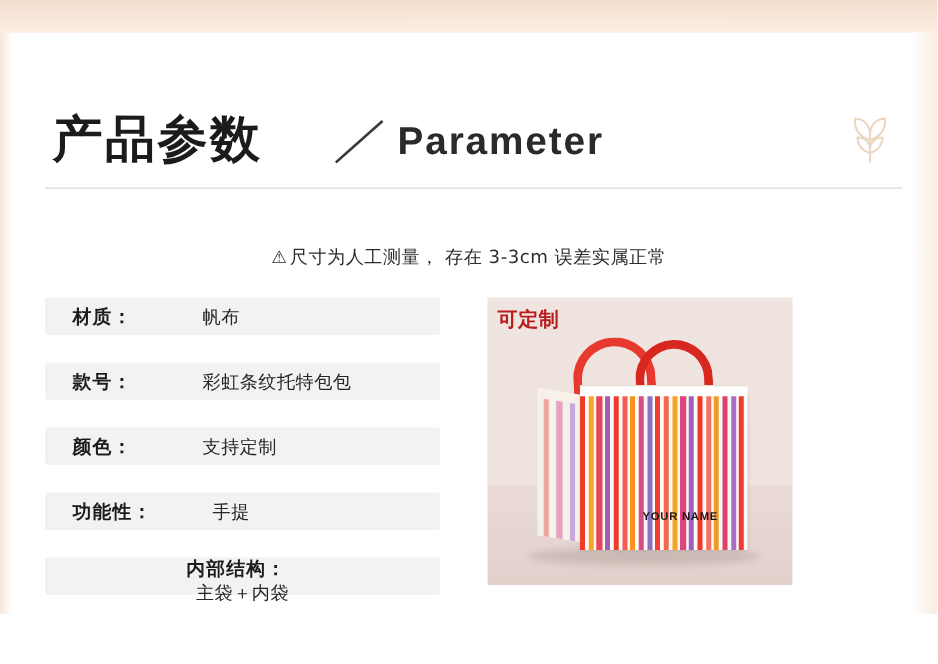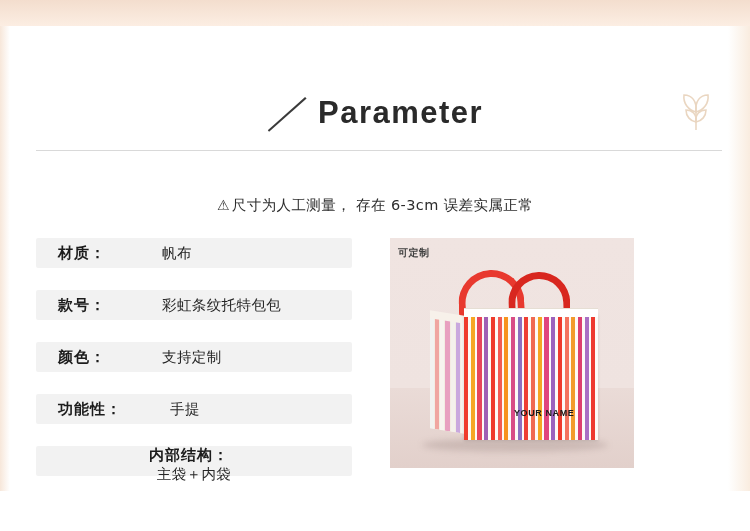--- a/index.html
+++ b/index.html
@@ -180,23 +180,23 @@
   }
   .photo-bg-bot {
     position: absolute;
     left: 0; top: 150px;
     width: 244px; height: 80px;
     background: linear-gradient(180deg, #eadbd7 0%, #e2d0cb 100%);
   }
   .photo-badge {
     position: absolute;
     left: 8px; top: 8px;
-    font-size: 10px;
+    font-size: 16px;
     font-weight: bold;
-    color: #404040;
+    color: #b91c1c;
     background: rgba(255,255,255,0.0);
     font-family: "DejaVu Sans", "Liberation Sans", sans-serif;
     letter-spacing: 0.5px;
     z-index: 5;
   }
   .bag-wrap {
     position: absolute;
     left: 22px;
     top: 18px;
     width: 200px;
@@ -309,40 +309,41 @@
 
 <div class="page">
 
   <div class="top-band">
     <div class="top-band-inner"></div>
   </div>
   <div class="left-edge"></div>
   <div class="right-edge"></div>
 
   <div class="title-row">
+    <div class="title-cn">产品参数</div>
     <div class="title-slash">／</div>
     <div class="title-en">Parameter</div>
   </div>
 
   <div class="leaf-deco">
     <svg viewBox="0 0 52 52" width="52" height="52" aria-hidden="true">
       <g fill="none" stroke="#e3c9ad" stroke-width="1.6">
         <path d="M26 44 L26 24"></path>
         <path d="M26 26 C18 24 13 17 14 9 C22 9 27 15 26 26 Z"></path>
         <path d="M26 26 C34 24 39 17 38 9 C30 9 25 15 26 26 Z"></path>
         <path d="M26 36 C20 35 16 30 16 24 C22 24 27 28 26 36 Z"></path>
         <path d="M26 36 C32 35 36 30 36 24 C30 24 25 28 26 36 Z"></path>
       </g>
     </svg>
   </div>
 
   <div class="title-rule"></div>
 
   <div class="notice">
-    <span class="warn-ico">⚠</span><span>尺寸为人工测量，  存在 6-3cm 误差实属正常</span>
+    <span class="warn-ico">⚠</span><span>尺寸为人工测量，  存在 3-3cm 误差实属正常</span>
   </div>
 
   <div class="spec-list">
     <div class="spec-row">
       <div class="spec-key">材质：</div>
       <div class="spec-val">帆布</div>
     </div>
     <div class="spec-row">
       <div class="spec-key">款号：</div>
       <div class="spec-val">彩虹条纹托特包包</div>

